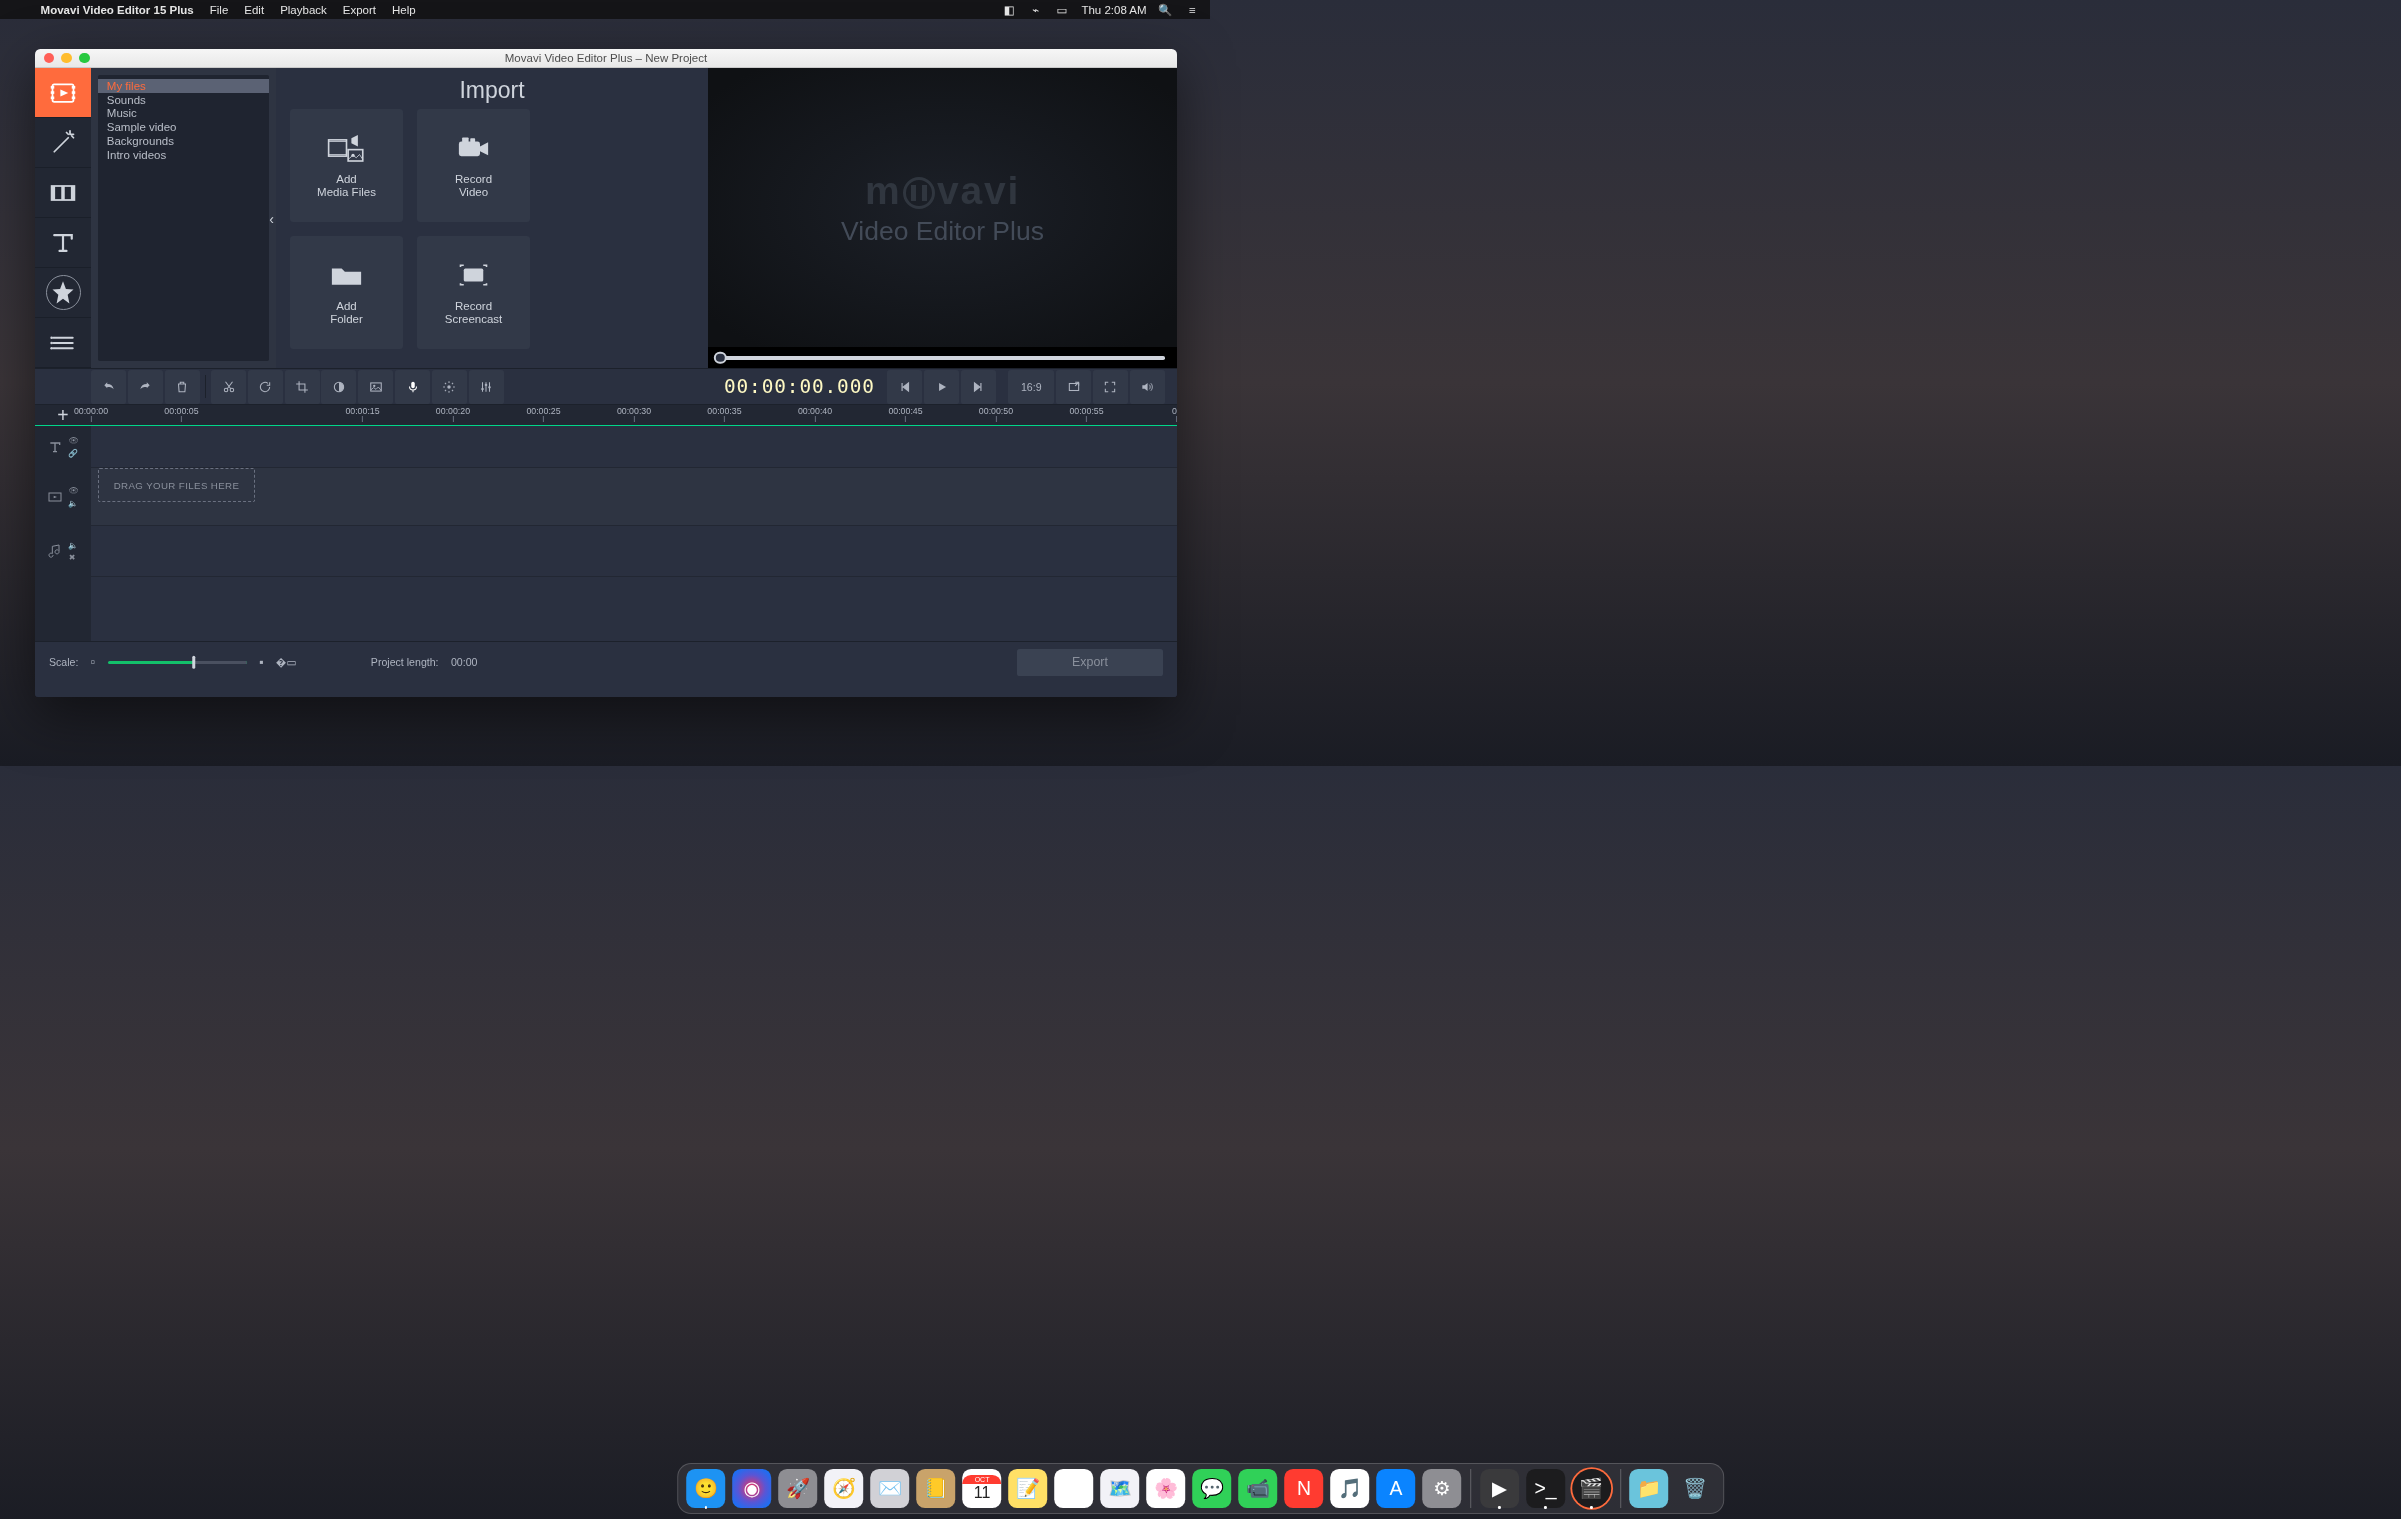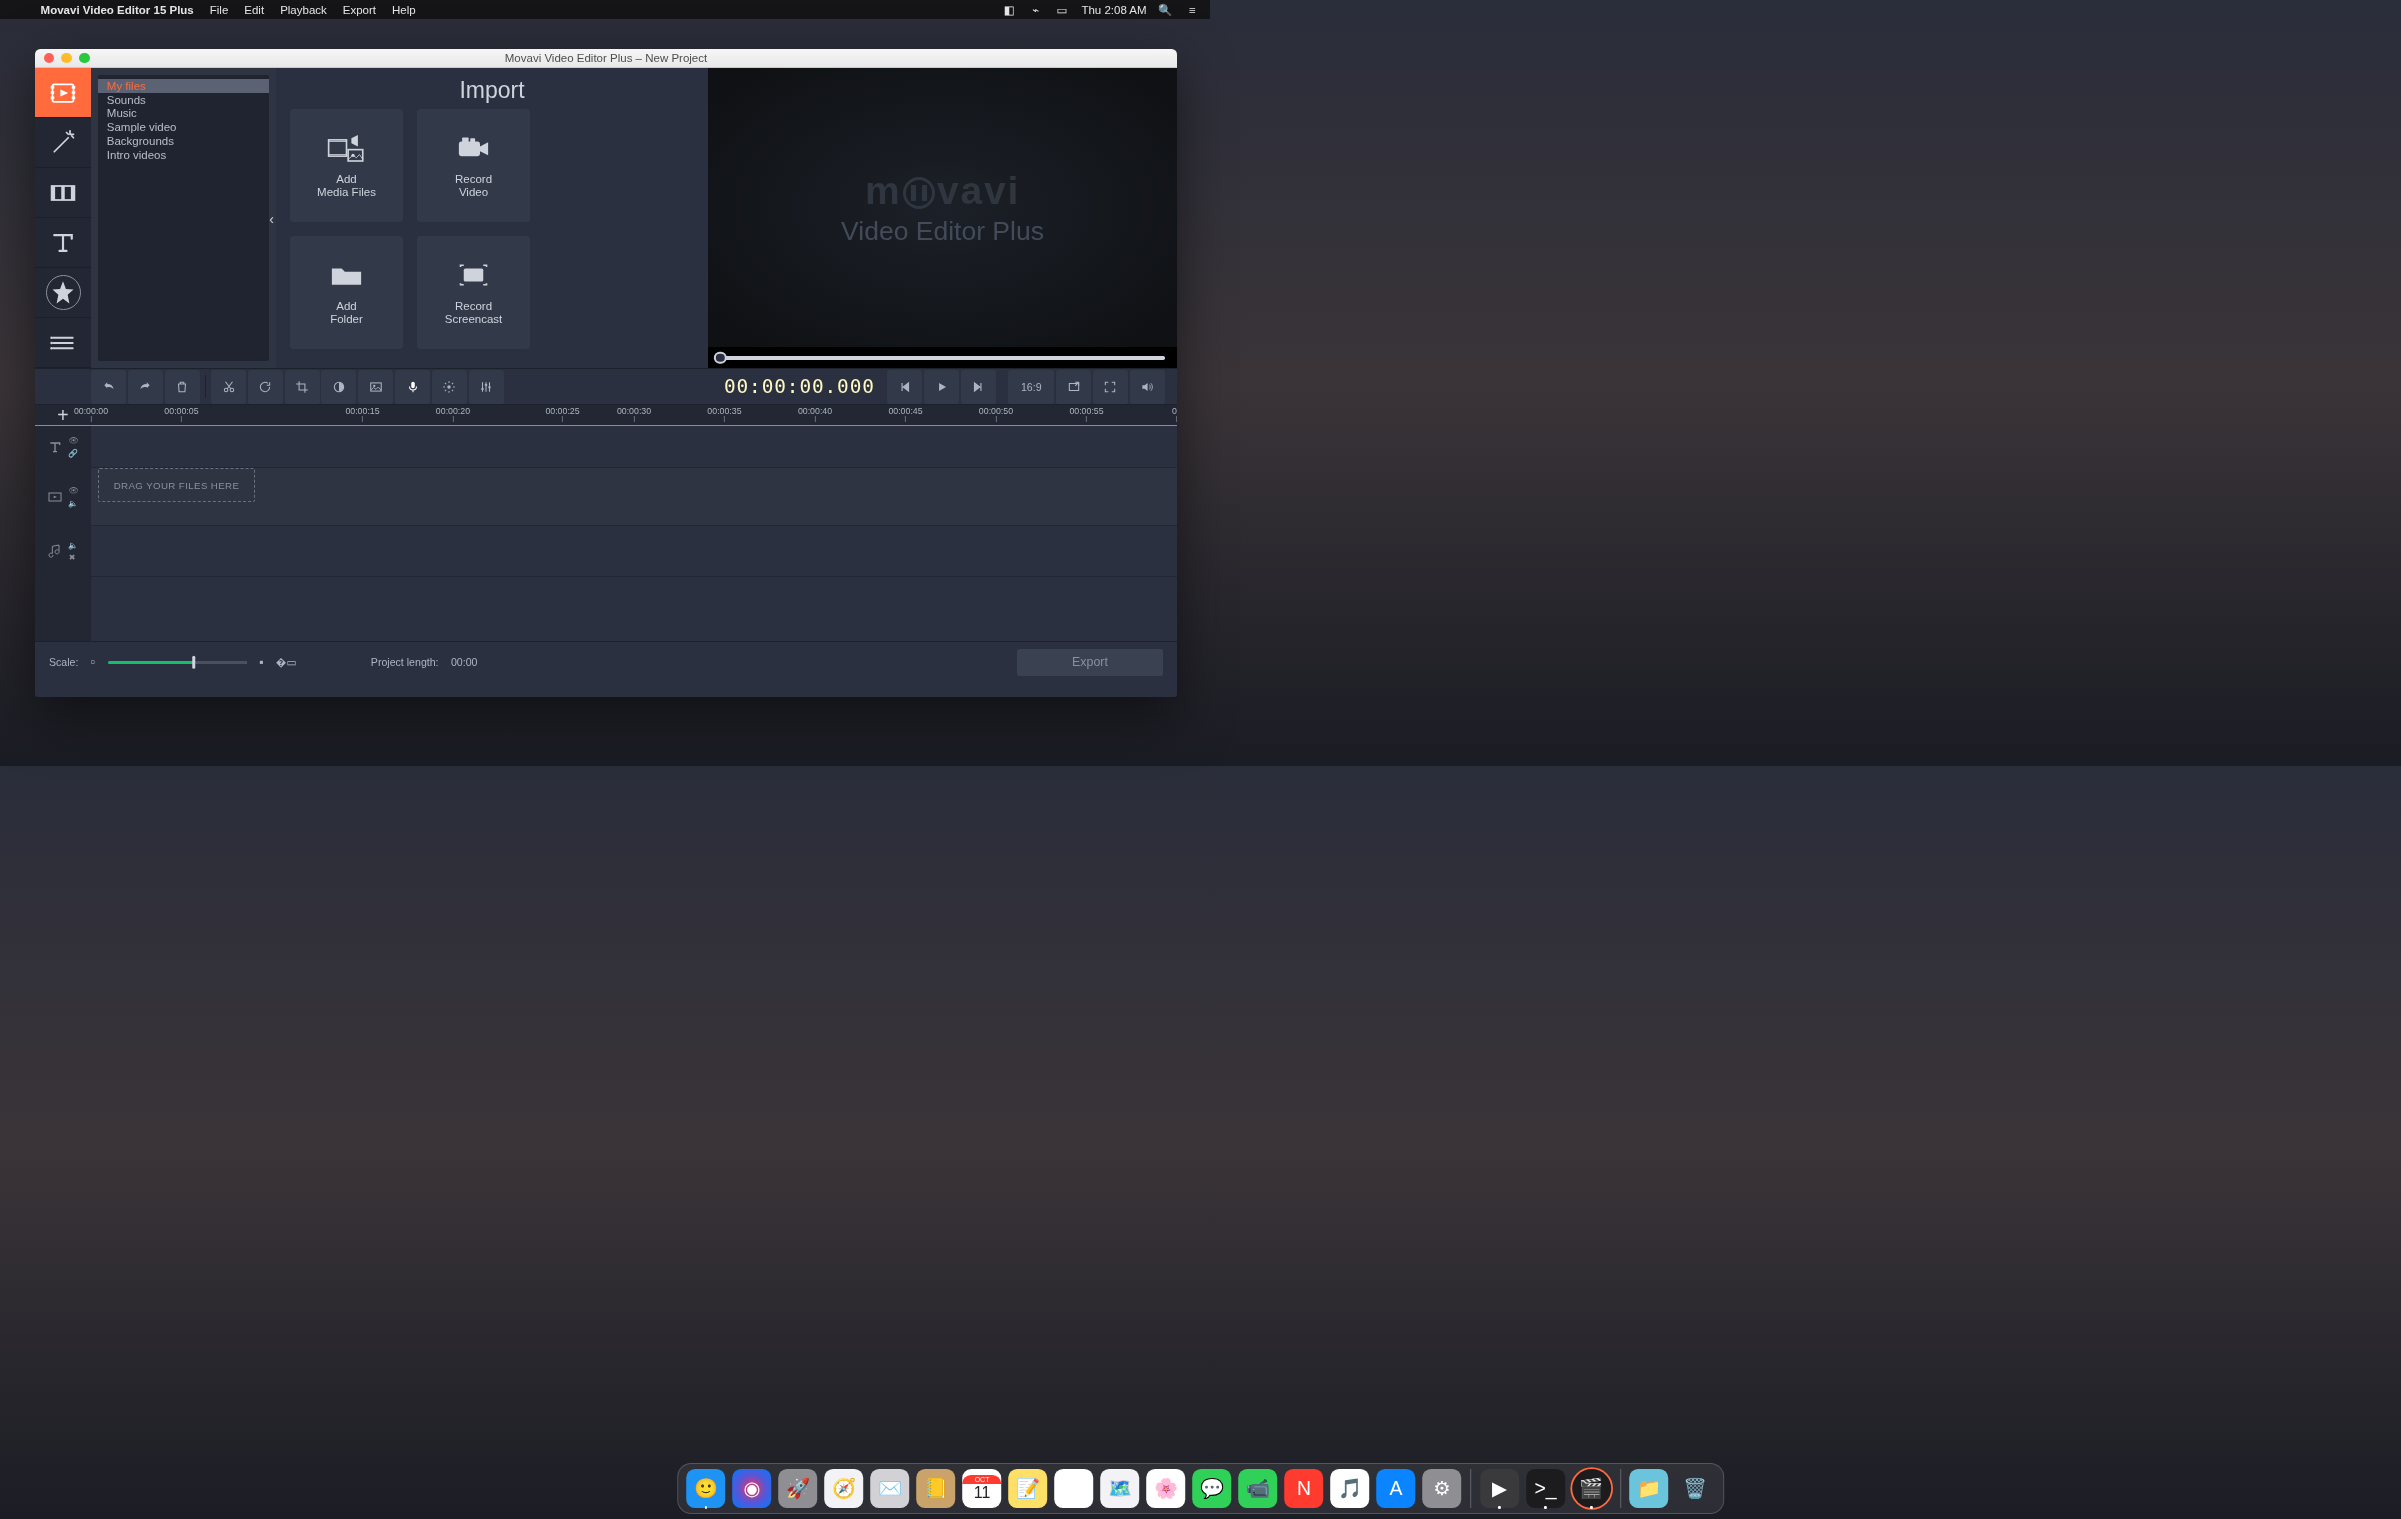--- a/index.html
+++ b/index.html
@@ -346,21 +346,21 @@
             <div class="tick"></div>
           </div>
           <div class="ruler-mark" style="left: 25%;">
             <div style="font-size:8.8px;padding-top:0.9px">00:00:15</div>
             <div class="tick"></div>
           </div>
           <div class="ruler-mark" style="left: 33.3333%;">
             <div style="font-size:8.8px;padding-top:0.9px">00:00:20</div>
             <div class="tick"></div>
           </div>
-          <div class="ruler-mark" style="left: 41.6667%; margin-left: 19px;">
+          <div class="ruler-mark" style="left: 41.6667%;">
             <div style="font-size:8.8px;padding-top:0.9px">00:00:25</div>
             <div class="tick"></div>
           </div>
           <div class="ruler-mark" style="left: 50%;">
             <div style="font-size:8.8px;padding-top:0.9px">00:00:30</div>
             <div class="tick"></div>
           </div>
           <div class="ruler-mark" style="left: 58.3333%;">
             <div style="font-size:8.8px;padding-top:0.9px">00:00:35</div>
             <div class="tick"></div>
@@ -450,21 +450,21 @@
   </div>
 </div>
 
 <div class="dock" id="dock">
     <div class="dock-item" style="background: rgb(29, 147, 243);">🙂<div class="running-dot"></div></div>
     <div class="dock-item" style="background: radial-gradient(circle, rgb(255, 45, 85), rgb(88, 86, 214), rgb(0, 122, 255));">◉</div>
     <div class="dock-item" style="background: rgb(142, 142, 147);">🚀</div>
     <div class="dock-item" style="background: rgb(242, 242, 247);">🧭</div>
     <div class="dock-item" style="background: rgb(209, 209, 214);">✉️</div>
     <div class="dock-item" style="background: rgb(201, 163, 106);">📒</div>
-    <div class="dock-item" style="background: rgb(255, 255, 255); flex-direction: column; font-size: 8px; color: rgb(255, 59, 48); border-radius: 9px;">
+    <div class="dock-item" style="background: rgb(255, 255, 255); flex-direction: column; font-size: 8px; color: rgb(255, 59, 48);">
       <div style="background:#ff3b30;color:#fff;width:100%;text-align:center;border-radius:8.8px 8.8px 0 0;font-size:7px;padding:0.9px 0">OCT</div>
       <div style="color:#222;font-size:16px;font-weight:500">11</div>
     </div>
     <div class="dock-item" style="background: rgb(255, 224, 102);">📝</div>
     <div class="dock-item" style="background: rgb(255, 255, 255);">☑︎</div>
     <div class="dock-item" style="background: rgb(242, 242, 247);">🗺️</div>
     <div class="dock-item" style="background: rgb(255, 255, 255);">🌸</div>
     <div class="dock-item" style="background: rgb(48, 209, 88);">💬</div>
     <div class="dock-item" style="background: rgb(48, 209, 88);">📹</div>
     <div class="dock-item" style="background: rgb(255, 59, 48);">N</div>

